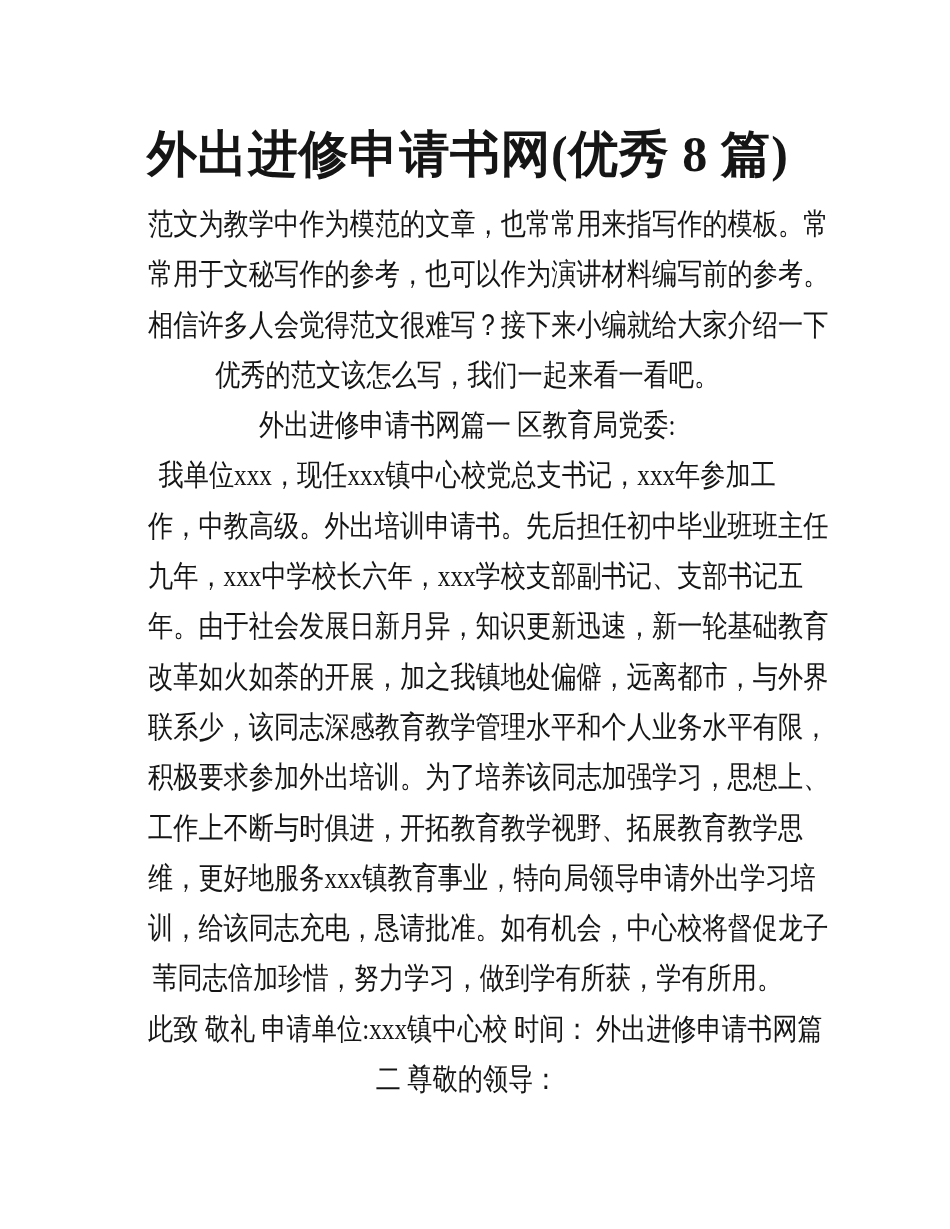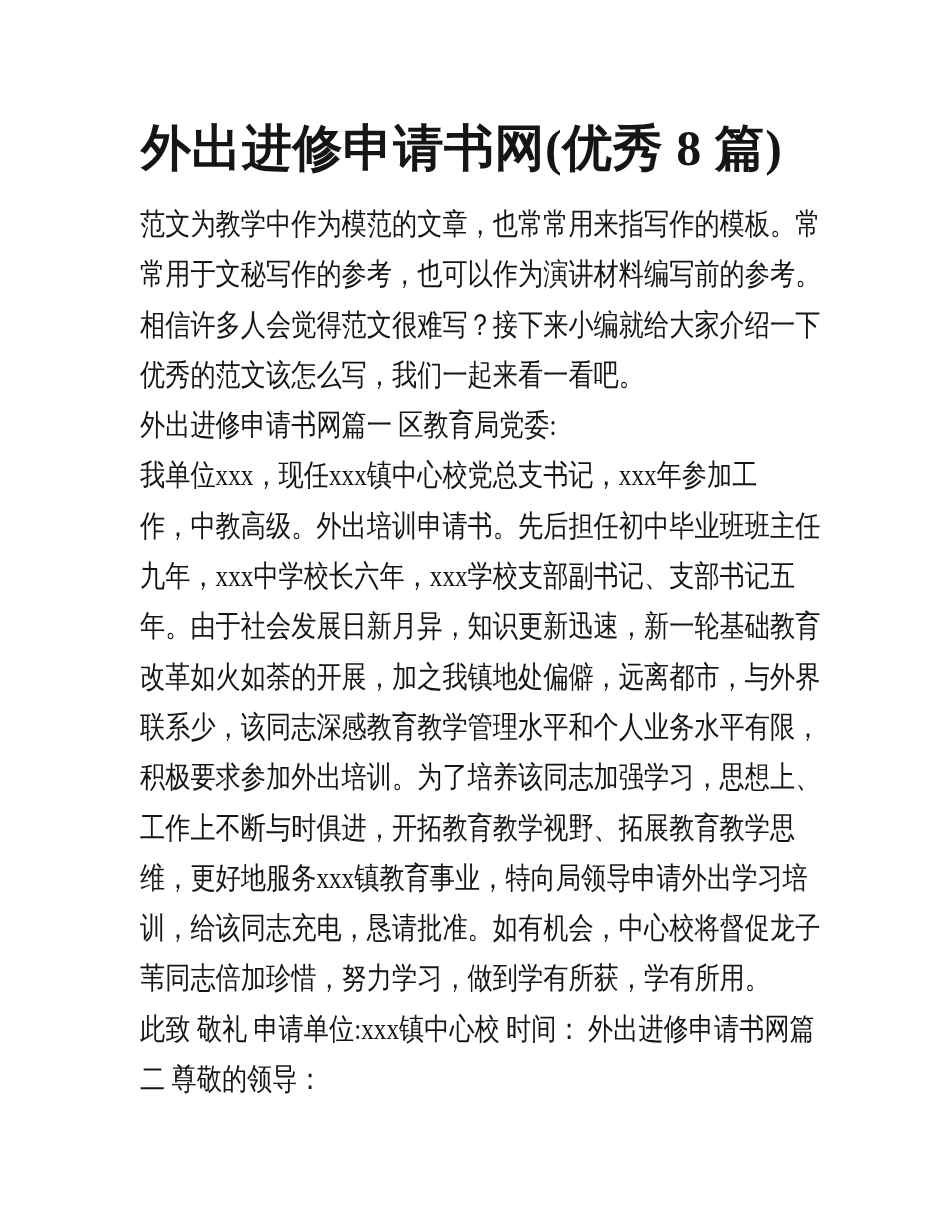--- a/index.html
+++ b/index.html
@@ -12,32 +12,33 @@
     height: 1229px;
     background: #ffffff;
     color: #151515;
     font-family: "Liberation Serif", "DejaVu Serif", serif;
     overflow: hidden;
   }
   .doc-title {
     position: absolute;
     left: 139px;
     top: 111px;
-    margin: 2px;
+    margin: 8px;
     font-size: 50px;
     font-weight: 700;
     line-height: 70px;
     white-space: nowrap;
     letter-spacing: 0.5px;
   }
   .doc-body {
     position: absolute;
-    left: 140px;
+    left: 148px;
     top: 199px;
     width: 760px;
+    text-align: center;
   }
   .text-line {
     height: 50.3px;
     line-height: 50.3px;
     font-size: 30px;
     white-space: nowrap;
     transform: scaleX(0.84);
     transform-origin: 0 50%;
   }
 </style>

